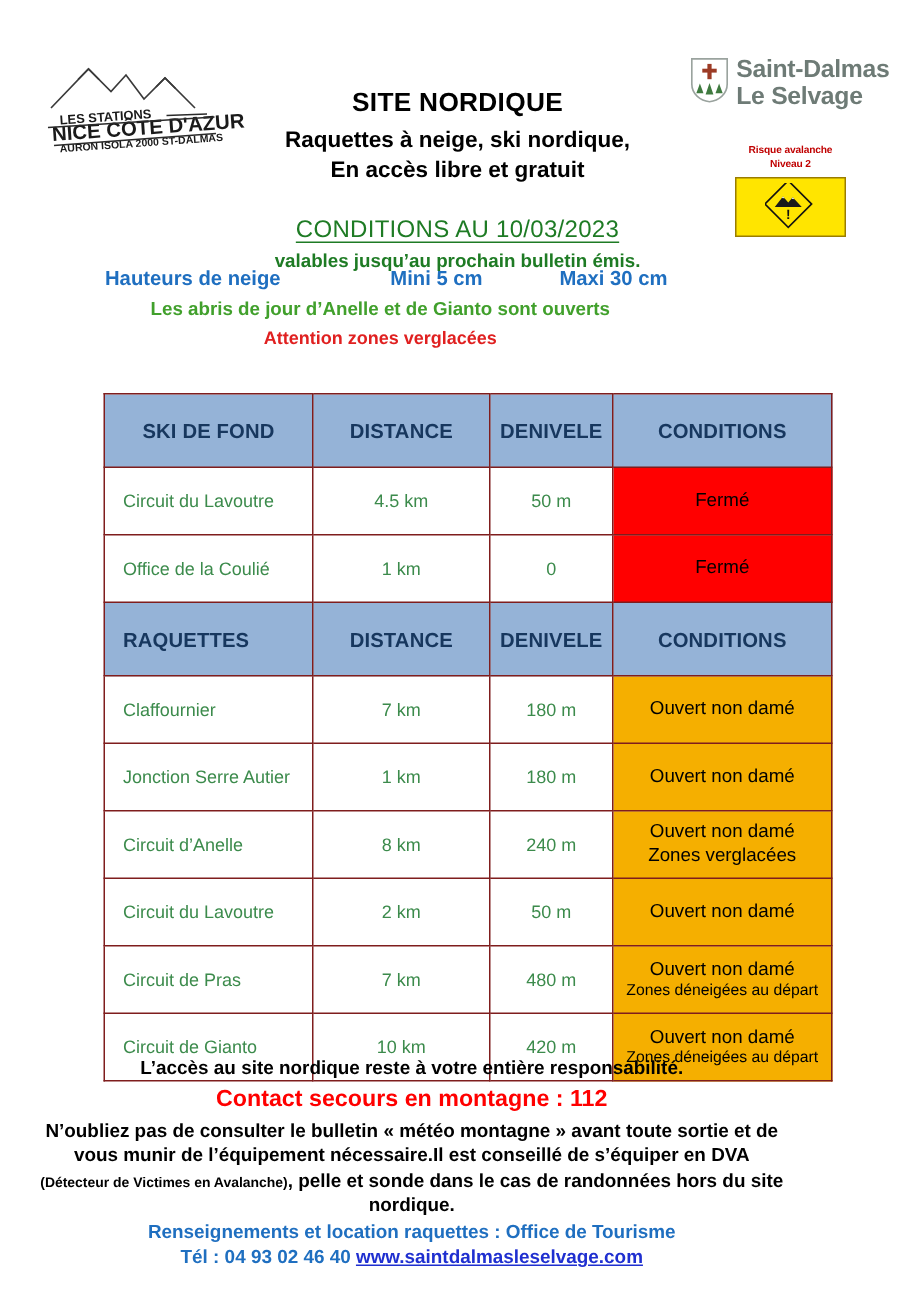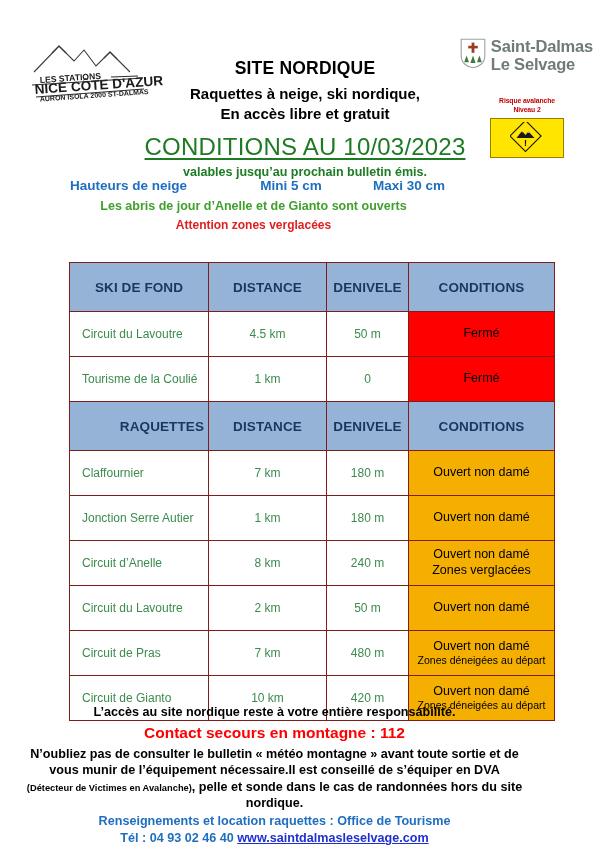--- a/index.html
+++ b/index.html
@@ -54,26 +54,26 @@
     color: #000;
   }
   .subtitle {
     font-size: 15px;
     font-weight: bold;
     line-height: 1.32;
     margin-top: 4px;
     color: #000;
   }
   .conditions-date {
-    font-size: 24px;
+    font-size: 16px;
     font-weight: normal;
     color: #1E7B24;
     text-decoration: underline;
     text-underline-offset: 3px;
-    margin-top: 10px;
+    margin-top: 22px;
     letter-spacing: 0.2px;
     white-space: nowrap;
   }
   .valables {
     font-size: 12.5px;
     font-weight: bold;
     color: #1E7B24;
     margin-top: 4px;
   }
 
@@ -189,21 +189,21 @@
 
   tr.hdr td {
     background: #95B3D7;
     color: #17375E;
     font-weight: bold;
     font-size: 13.5px;
     height: 48px;
     letter-spacing: 0.1px;
   }
   tr.hdr td.left-name {
-    text-align: right;
+    text-align: left;
     padding-left: 12px;
   }
 
   tr.data td {
     background: #ffffff;
     color: #3C8B4C;
     font-size: 12px;
     height: 44px;
   }
   tr.data td.name {
@@ -364,21 +364,21 @@
         </tr>
 
         <tr class="data">
           <td class="name">Circuit du Lavoutre</td>
           <td>4.5 km</td>
           <td>50 m</td>
           <td class="cond closed">Fermé</td>
         </tr>
 
         <tr class="data">
-          <td class="name">Tourisme de la Coulié</td>
+          <td class="name">Office de la Coulié</td>
           <td>1 km</td>
           <td>0</td>
           <td class="cond closed">Fermé</td>
         </tr>
 
         <tr class="hdr">
           <td class="left-name">RAQUETTES</td>
           <td>DISTANCE</td>
           <td>DENIVELE</td>
           <td>CONDITIONS</td>

